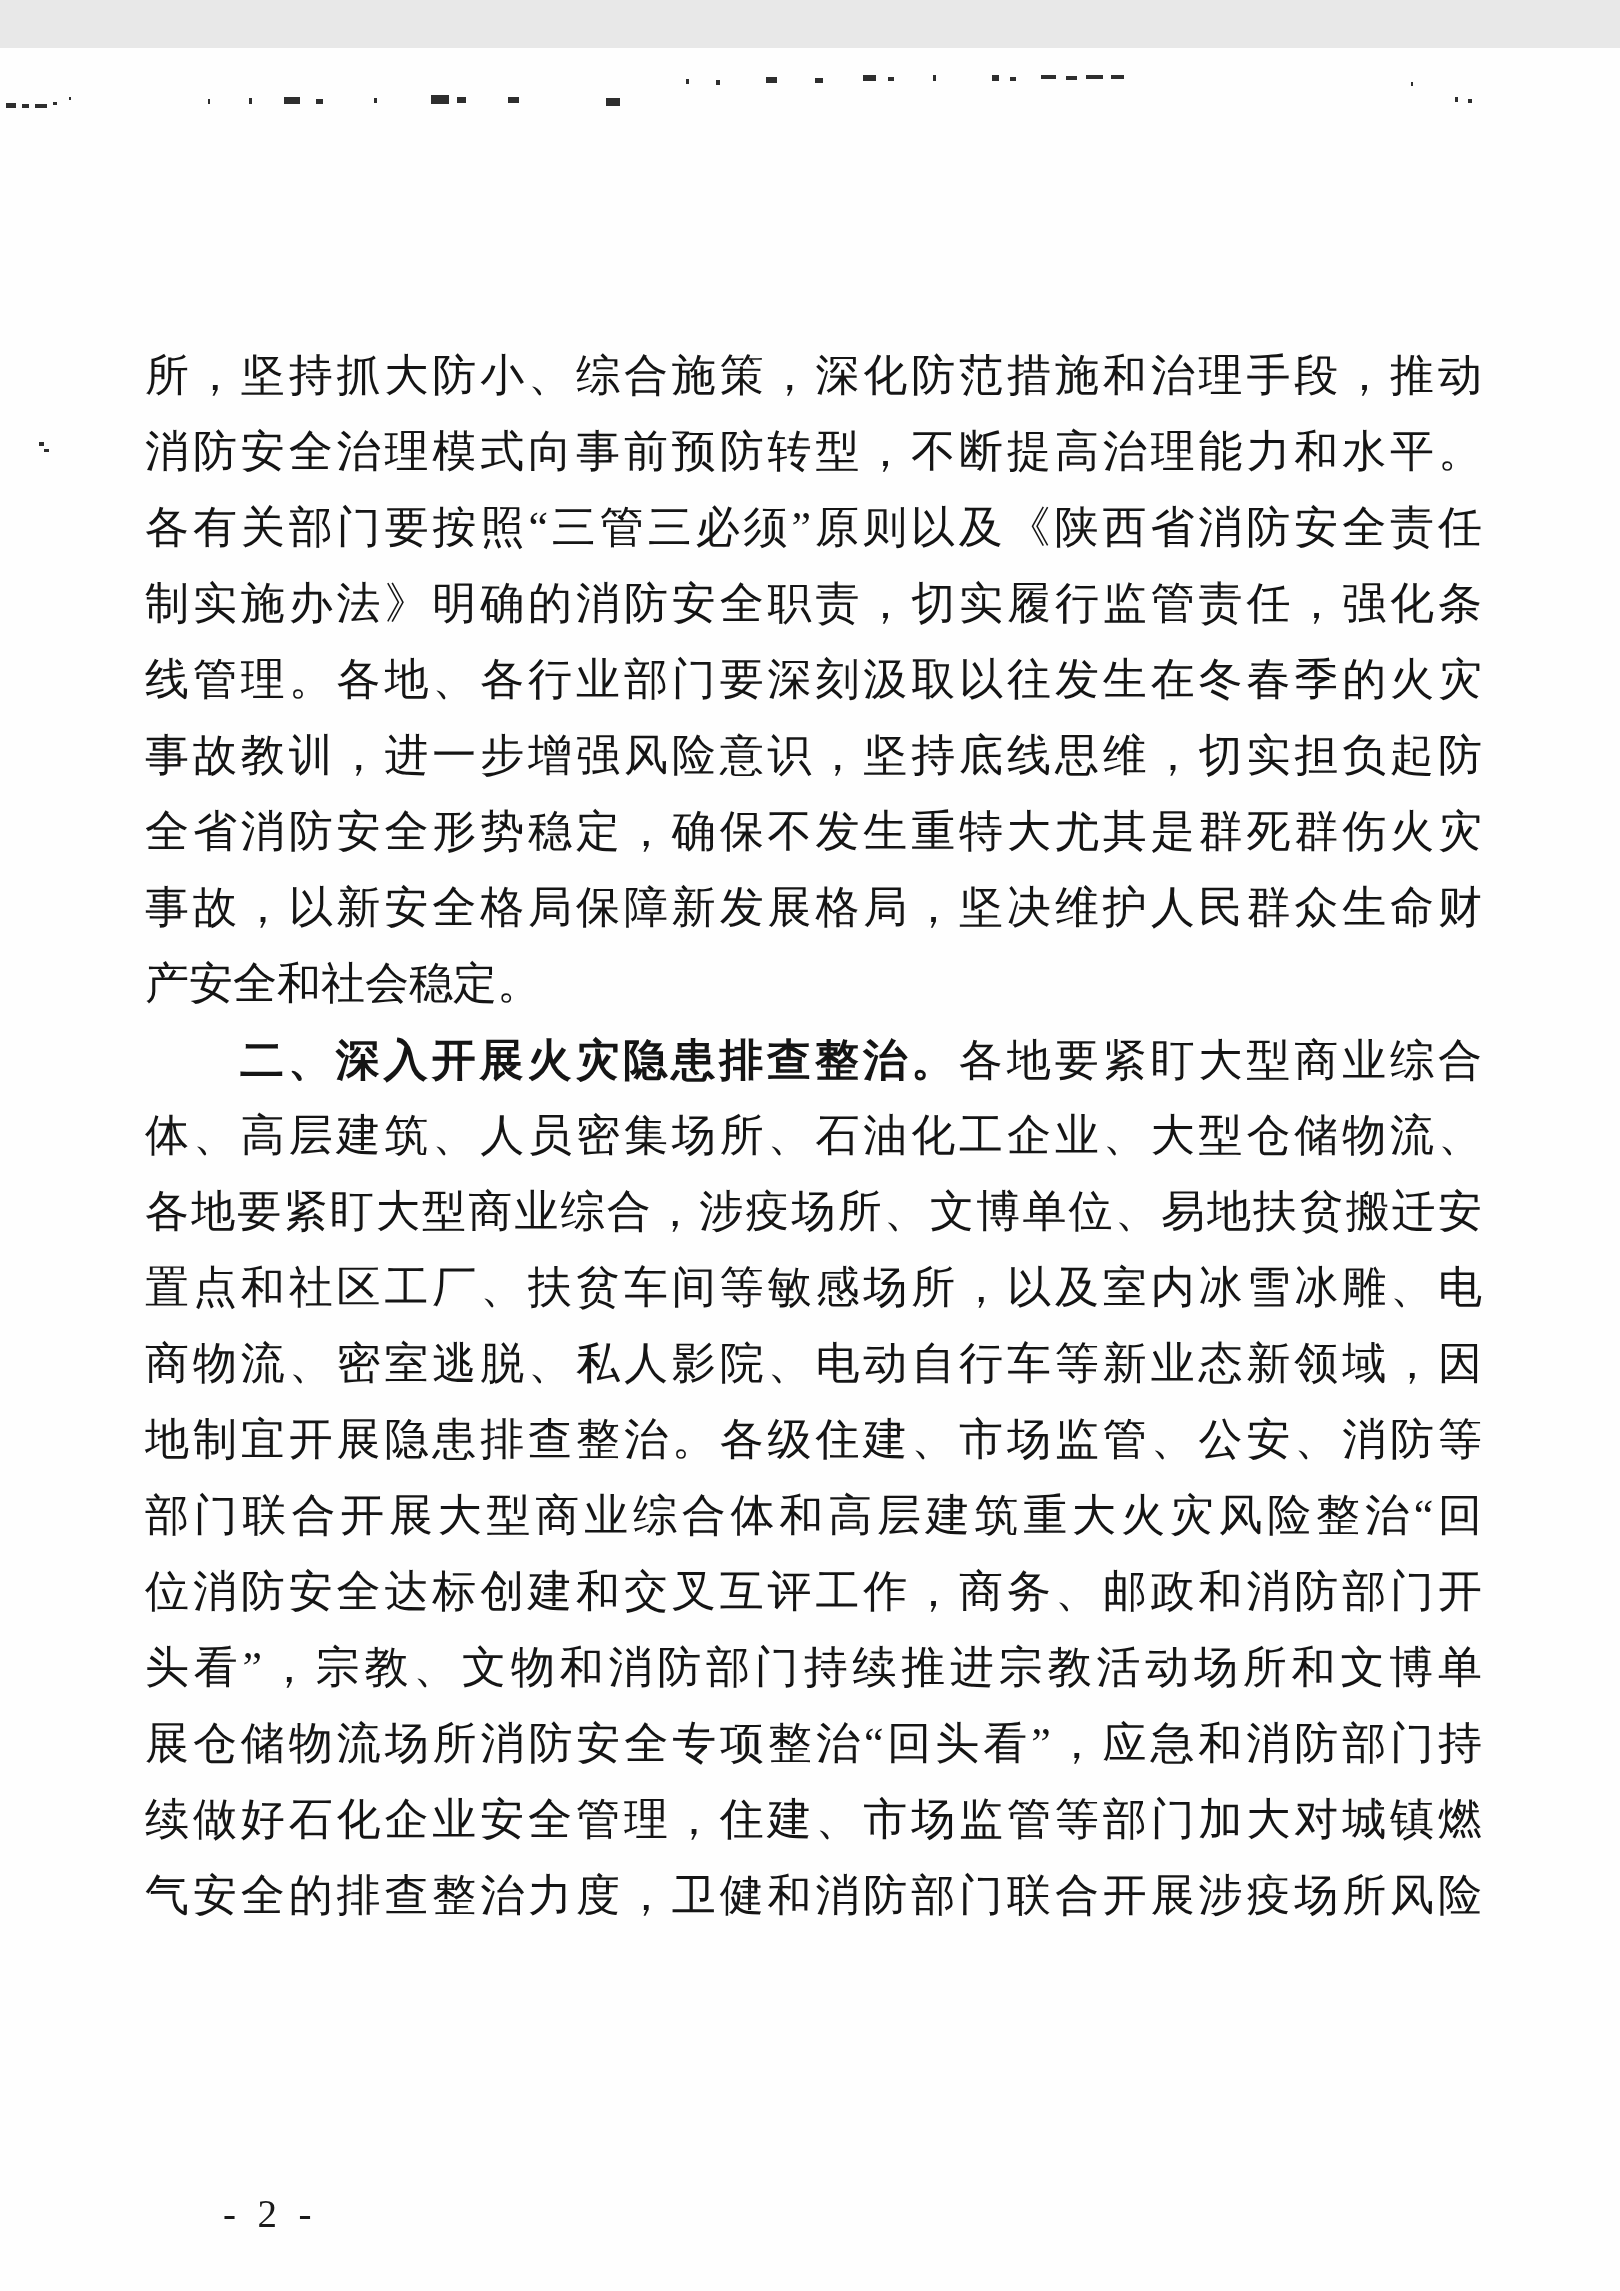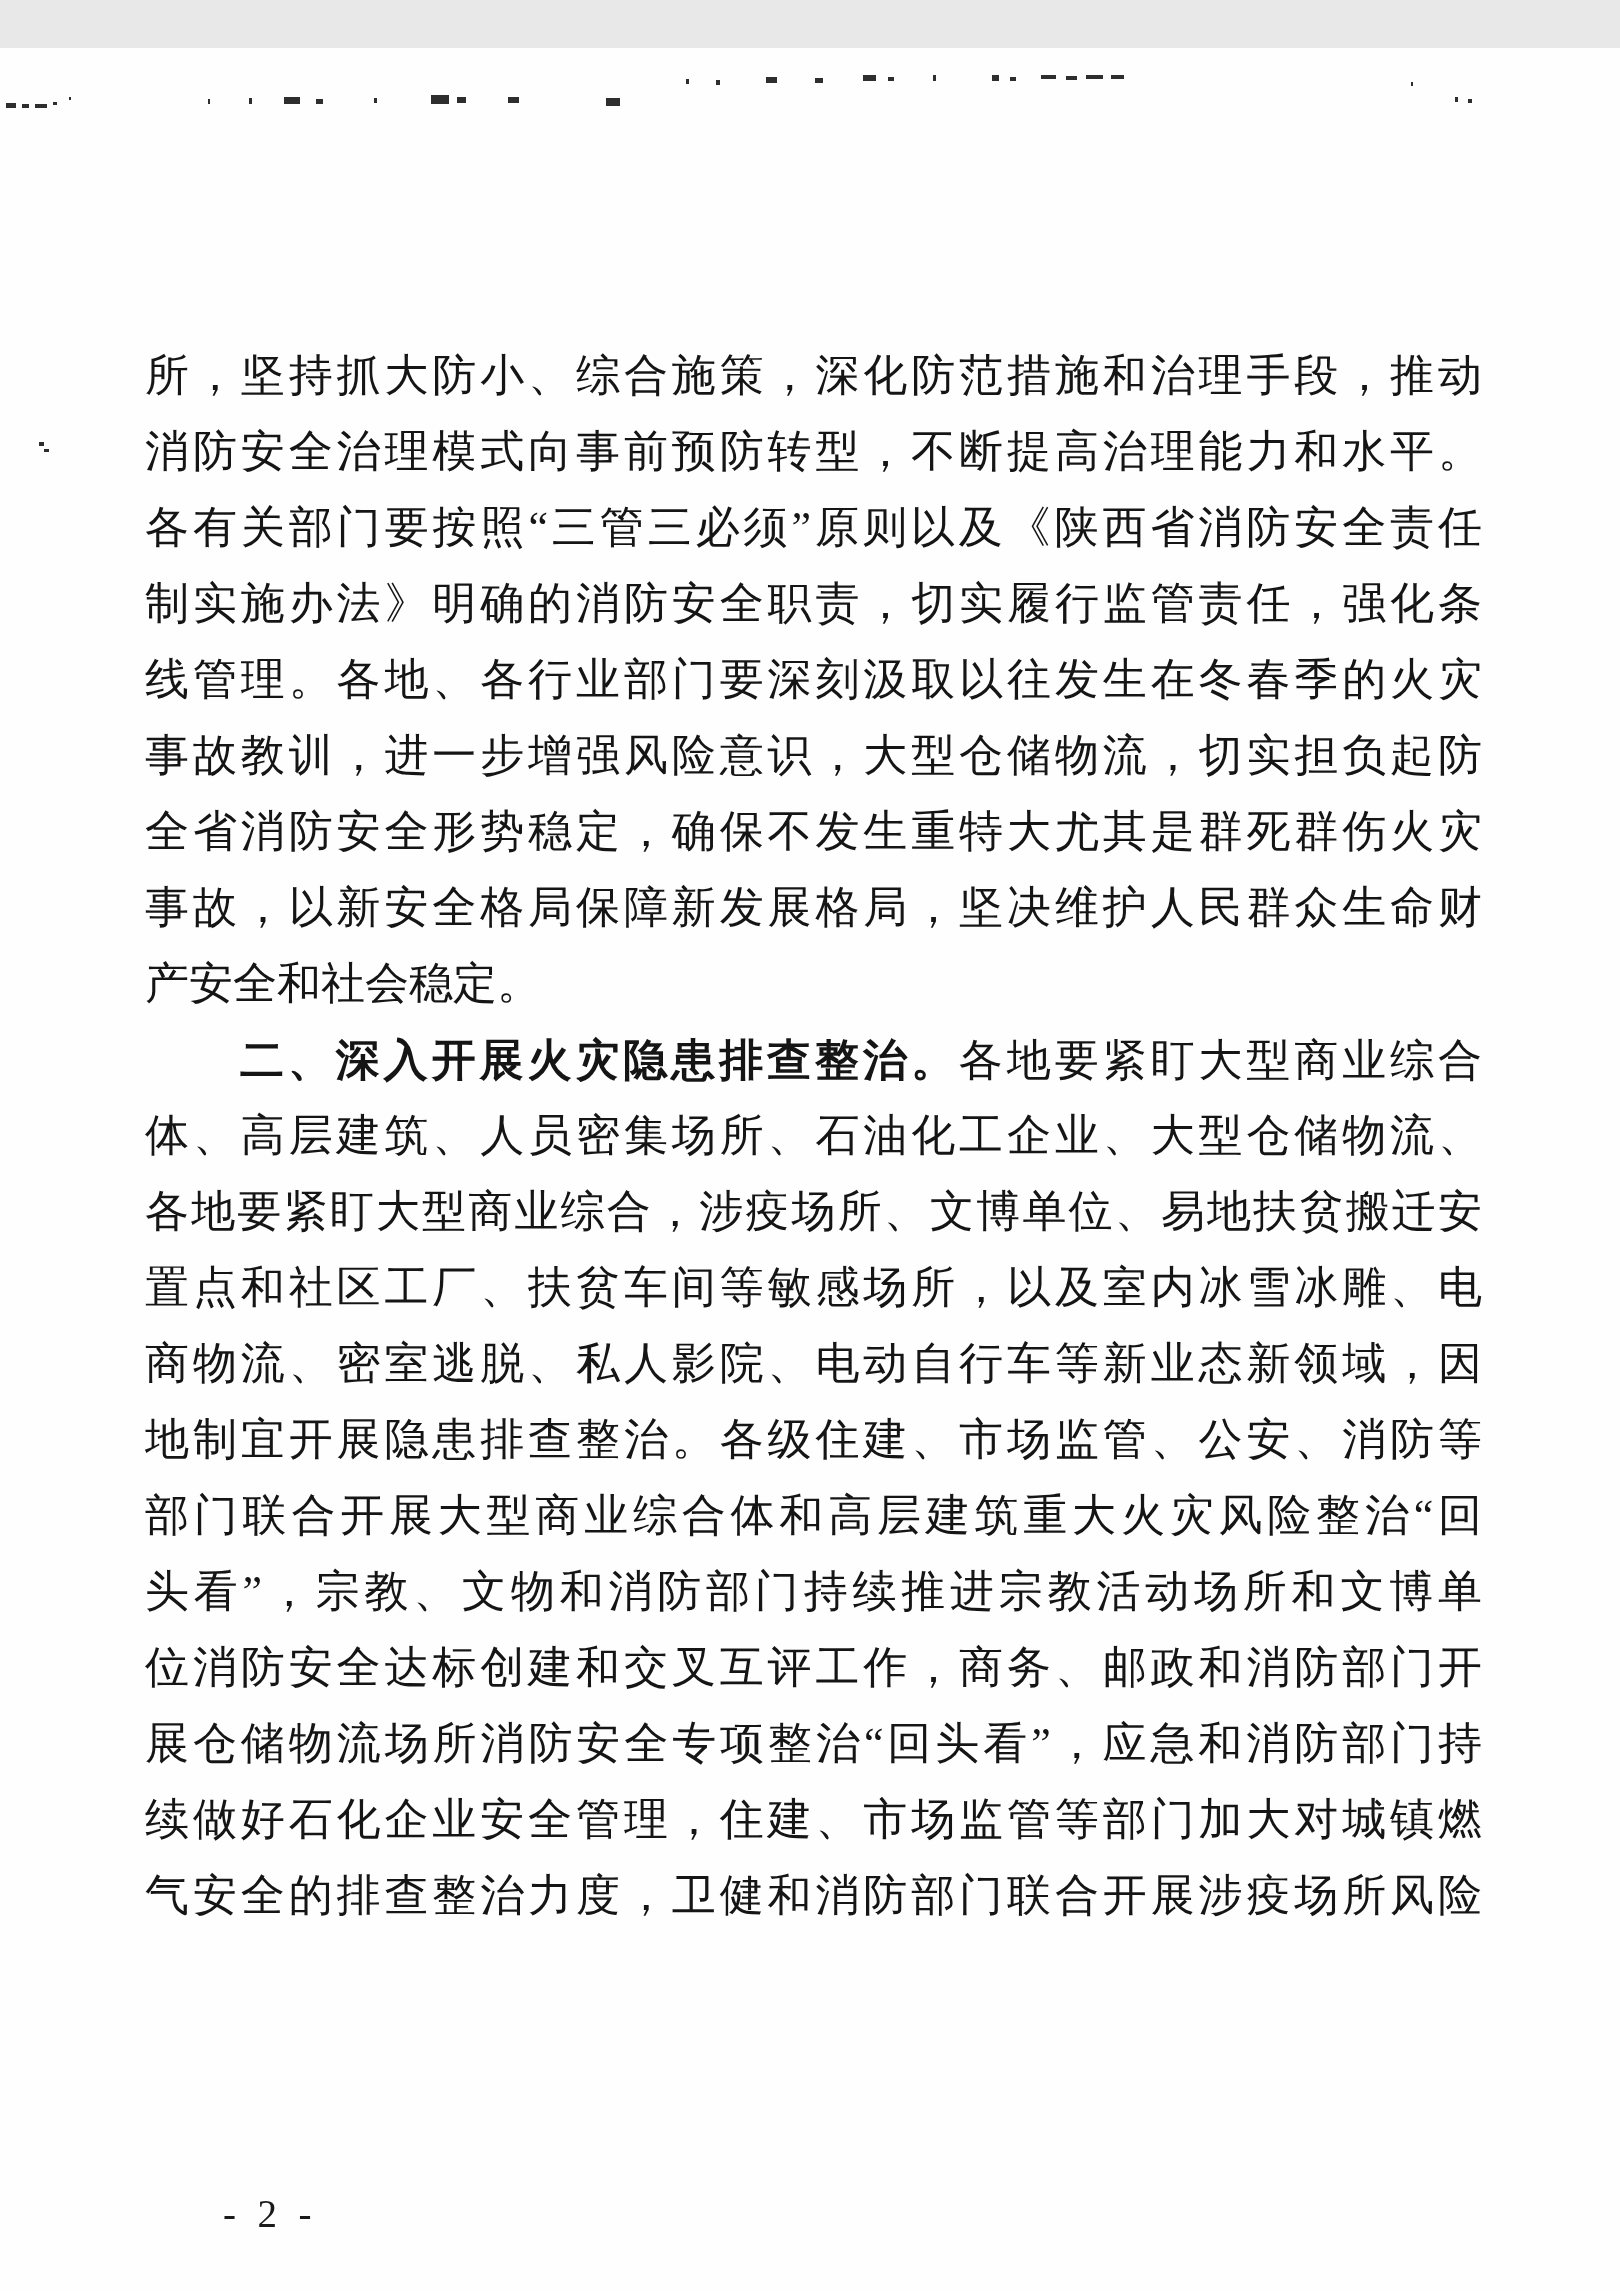--- a/index.html
+++ b/index.html
@@ -95,33 +95,33 @@
     <div class="sp" style="left:39px;top:394px;width:4.9px;height:3.9px"></div>
     <div class="sp" style="left:44px;top:401px;width:4.9px;height:2.9px"></div>
   </div>
 
   <div class="textblock">
     <div class="line j">所，坚持抓大防小、综合施策，深化防范措施和治理手段，推动</div>
     <div class="line j">消防安全治理模式向事前预防转型，不断提高治理能力和水平。</div>
     <div class="line j">各有关部门要按照“三管三必须”原则以及《陕西省消防安全责任</div>
     <div class="line j">制实施办法》明确的消防安全职责，切实履行监管责任，强化条</div>
     <div class="line j">线管理。各地、各行业部门要深刻汲取以往发生在冬春季的火灾</div>
-    <div class="line j">事故教训，进一步增强风险意识，大型仓储物流，切实担负起防</div>
+    <div class="line j">事故教训，进一步增强风险意识，坚持底线思维，切实担负起防</div>
     <div class="line j">全省消防安全形势稳定，确保不发生重特大尤其是群死群伤火灾</div>
     <div class="line j">事故，以新安全格局保障新发展格局，坚决维护人民群众生命财</div>
     <div class="line">产安全和社会稳定。</div>
     <div class="line j indent"><span class="bold">二、深入开展火灾隐患排查整治。</span><span>各地要紧盯大型商业综合</span></div>
     <div class="line j">体、高层建筑、人员密集场所、石油化工企业、大型仓储物流、</div>
     <div class="line j">各地要紧盯大型商业综合，涉疫场所、文博单位、易地扶贫搬迁安</div>
     <div class="line j">置点和社区工厂、扶贫车间等敏感场所，以及室内冰雪冰雕、电</div>
     <div class="line j">商物流、密室逃脱、私人影院、电动自行车等新业态新领域，因</div>
     <div class="line j">地制宜开展隐患排查整治。各级住建、市场监管、公安、消防等</div>
     <div class="line j">部门联合开展大型商业综合体和高层建筑重大火灾风险整治“回</div>
+    <div class="line j">位消防安全达标创建和交叉互评工作，商务、邮政和消防部门开</div>
     <div class="line j">头看”，宗教、文物和消防部门持续推进宗教活动场所和文博单</div>
-    <div class="line j">位消防安全达标创建和交叉互评工作，商务、邮政和消防部门开</div>
     <div class="line j">展仓储物流场所消防安全专项整治“回头看”，应急和消防部门持</div>
     <div class="line j">续做好石化企业安全管理，住建、市场监管等部门加大对城镇燃</div>
     <div class="line j">气安全的排查整治力度，卫健和消防部门联合开展涉疫场所风险</div>
   </div>
 
   <div class="pagenum">- 2 -</div>
 
 </div>
 
 

